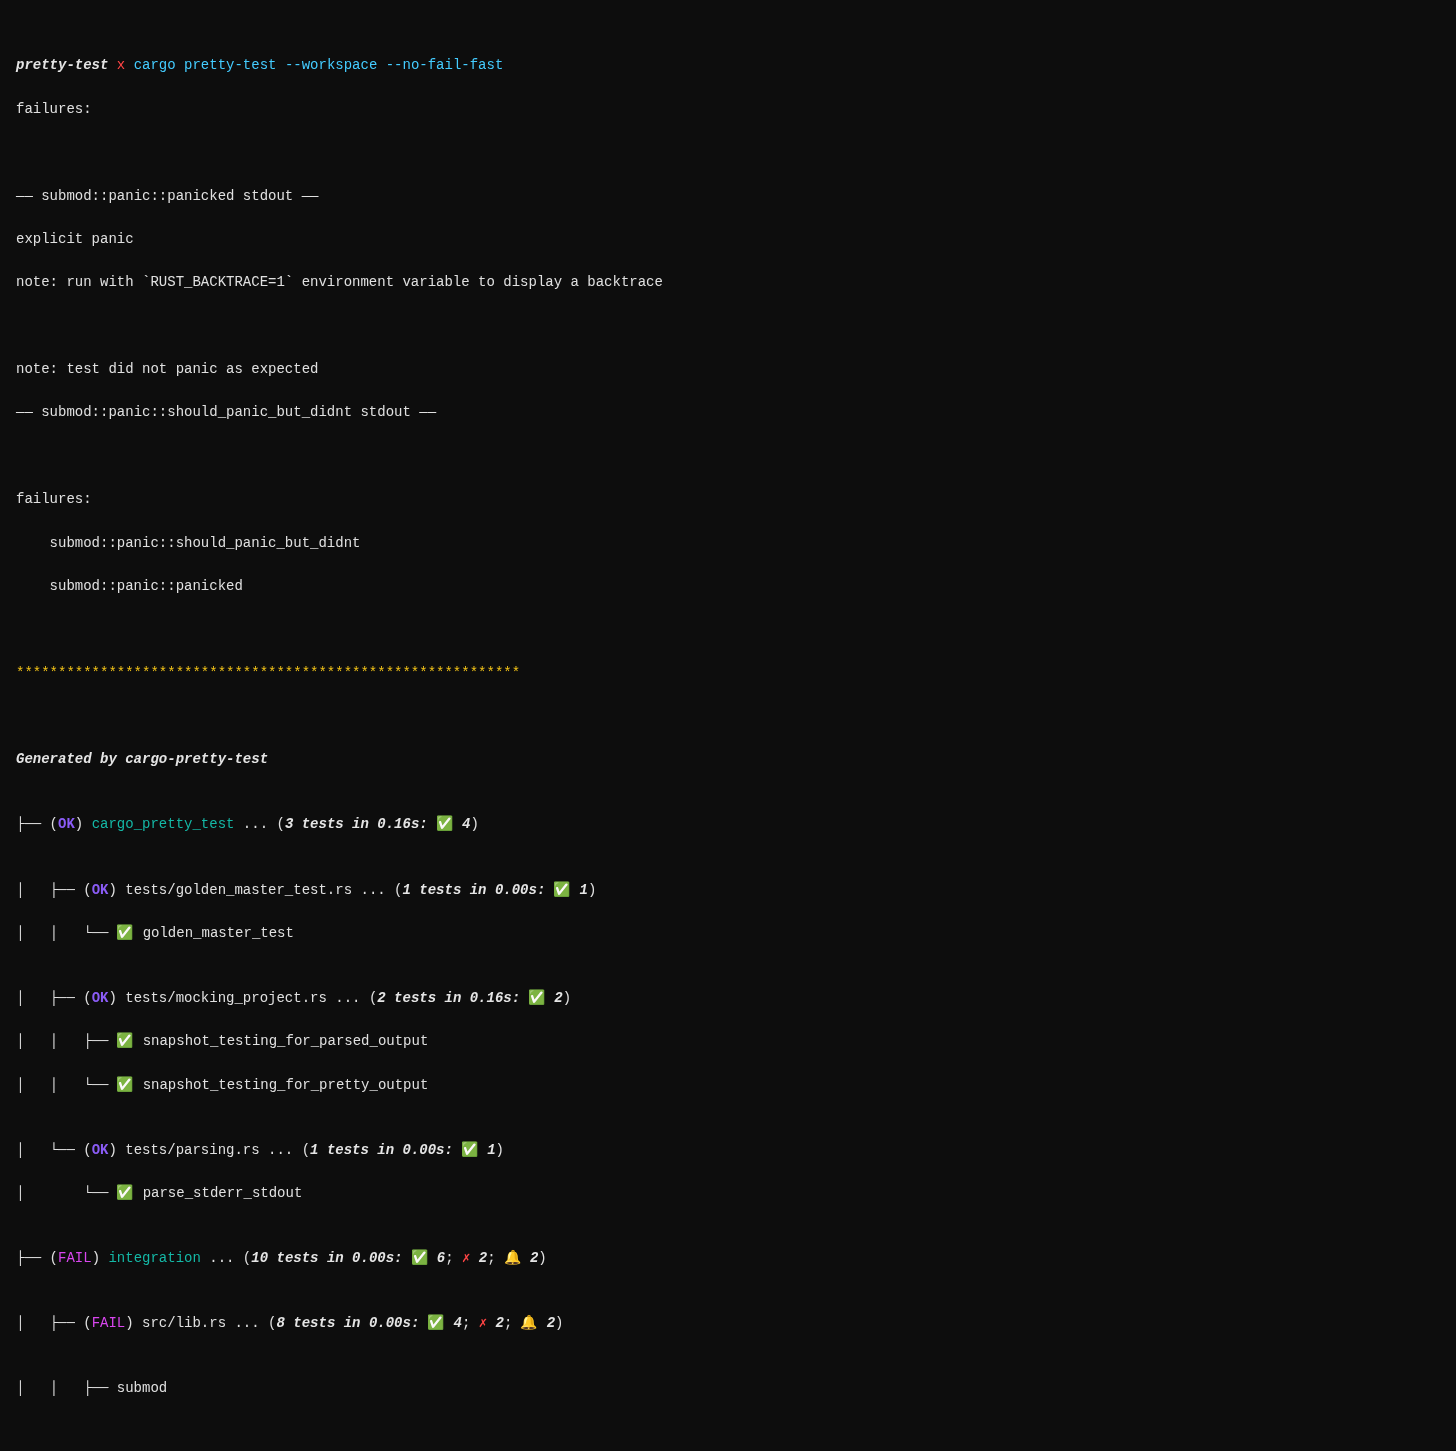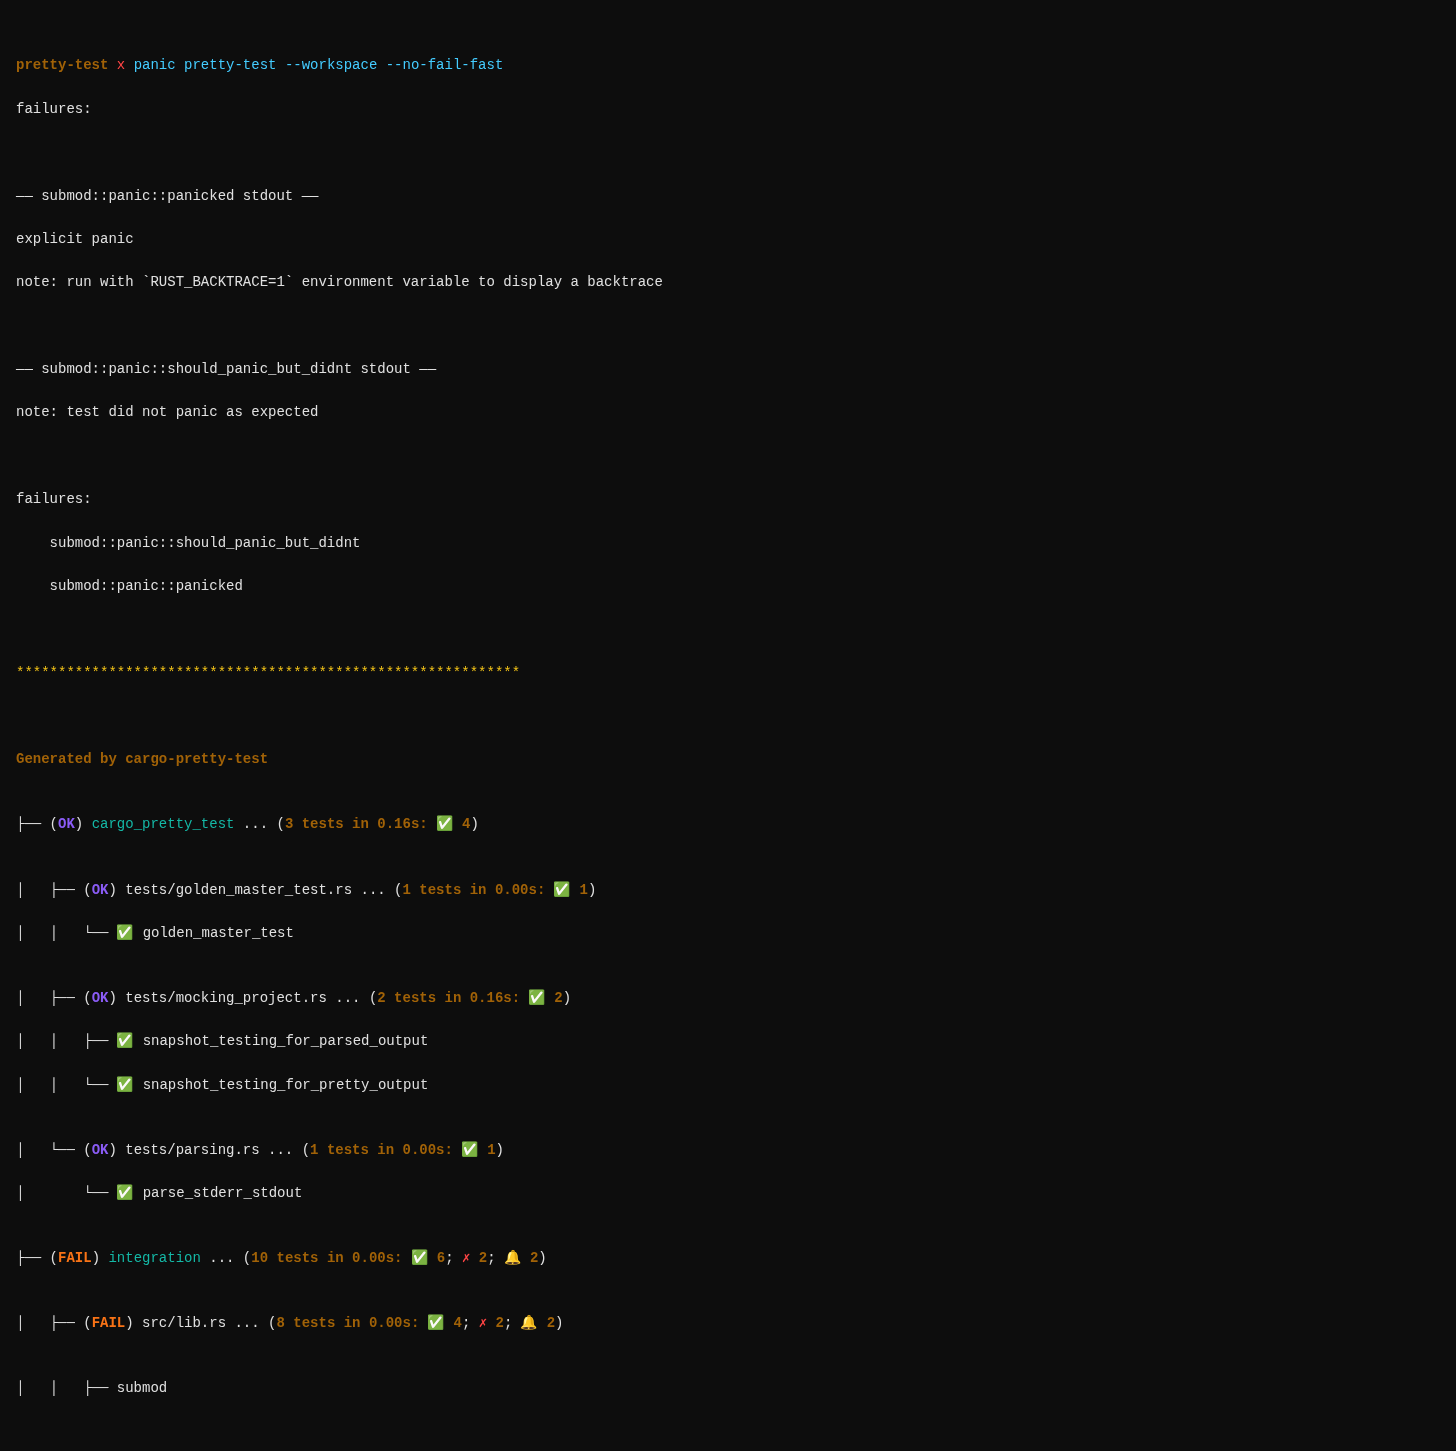--- a/index.html
+++ b/index.html
@@ -12,44 +12,44 @@
       min-width: 1456px;
       min-height: 1451px;
     }
     .terminal {
       line-height: 1.55;
       white-space: pre-wrap;
     }
     .line { display: block; }
     .red { color: #ff4444; }
     .cyan { color: #14b8a6; font-weight: normal; }
-    .white-bold { color: #a16207; font-weight: bold; }
+    .white-bold { color: #e5e5e5; font-weight: bold; font-style: italic; }
     .divider { color: #e0e0e0; }
     .stars { color: #f5c518; }
     .empty { display: block; height: 1.55em; }
-    span.fail { color: #f97316; font-weight: bold; }
+    span.fail { color: #d946ef; font-weight: normal; }
     span.ok { color: #8b5cf6; font-weight: bold; }
     span.check { color: #22cc44; }
     span.cross { color: #ff4444; }
     span.warn { color: #ffaa00; }
   </style>
 </head>
 <body>
 
 <div class="terminal">
 
-<span class="line"><span class="white-bold">pretty-test</span> <span class="red">x</span> <span style="color:#44ccff;">panic</span> <span style="color:#44ccff;">pretty-test --workspace --no-fail-fast</span></span>
+<span class="line"><span class="white-bold">pretty-test</span> <span class="red">x</span> <span style="color:#44ccff;">cargo</span> <span style="color:#44ccff;">pretty-test --workspace --no-fail-fast</span></span>
 <span class="line">failures:</span>
 <span class="empty"></span>
 <span class="line"><span class="divider">——</span> submod::panic::panicked stdout <span class="divider">——</span></span>
 <span class="line">explicit panic</span>
 <span class="line">note: run with `RUST_BACKTRACE=1` environment variable to display a backtrace</span>
 <span class="empty"></span>
+<span class="line">note: test did not panic as expected</span>
 <span class="line"><span class="divider">——</span> submod::panic::should_panic_but_didnt stdout <span class="divider">——</span></span>
-<span class="line">note: test did not panic as expected</span>
 <span class="empty"></span>
 <span class="line">failures:</span>
 <span class="line">    submod::panic::should_panic_but_didnt</span>
 <span class="line">    submod::panic::panicked</span>
 <span class="empty"></span>
 <span class="line"><span class="stars">************************************************************</span></span>
 <span class="empty"></span>
 <span class="line"><span class="white-bold">Generated by cargo-pretty-test</span></span>
 
 <span class="line">├── (<span class="ok">OK</span>) <span class="cyan">cargo_pretty_test</span> ... (<span class="white-bold">3 tests in 0.16s:</span> <span class="check">✅</span> <span class="white-bold">4</span>)</span>

